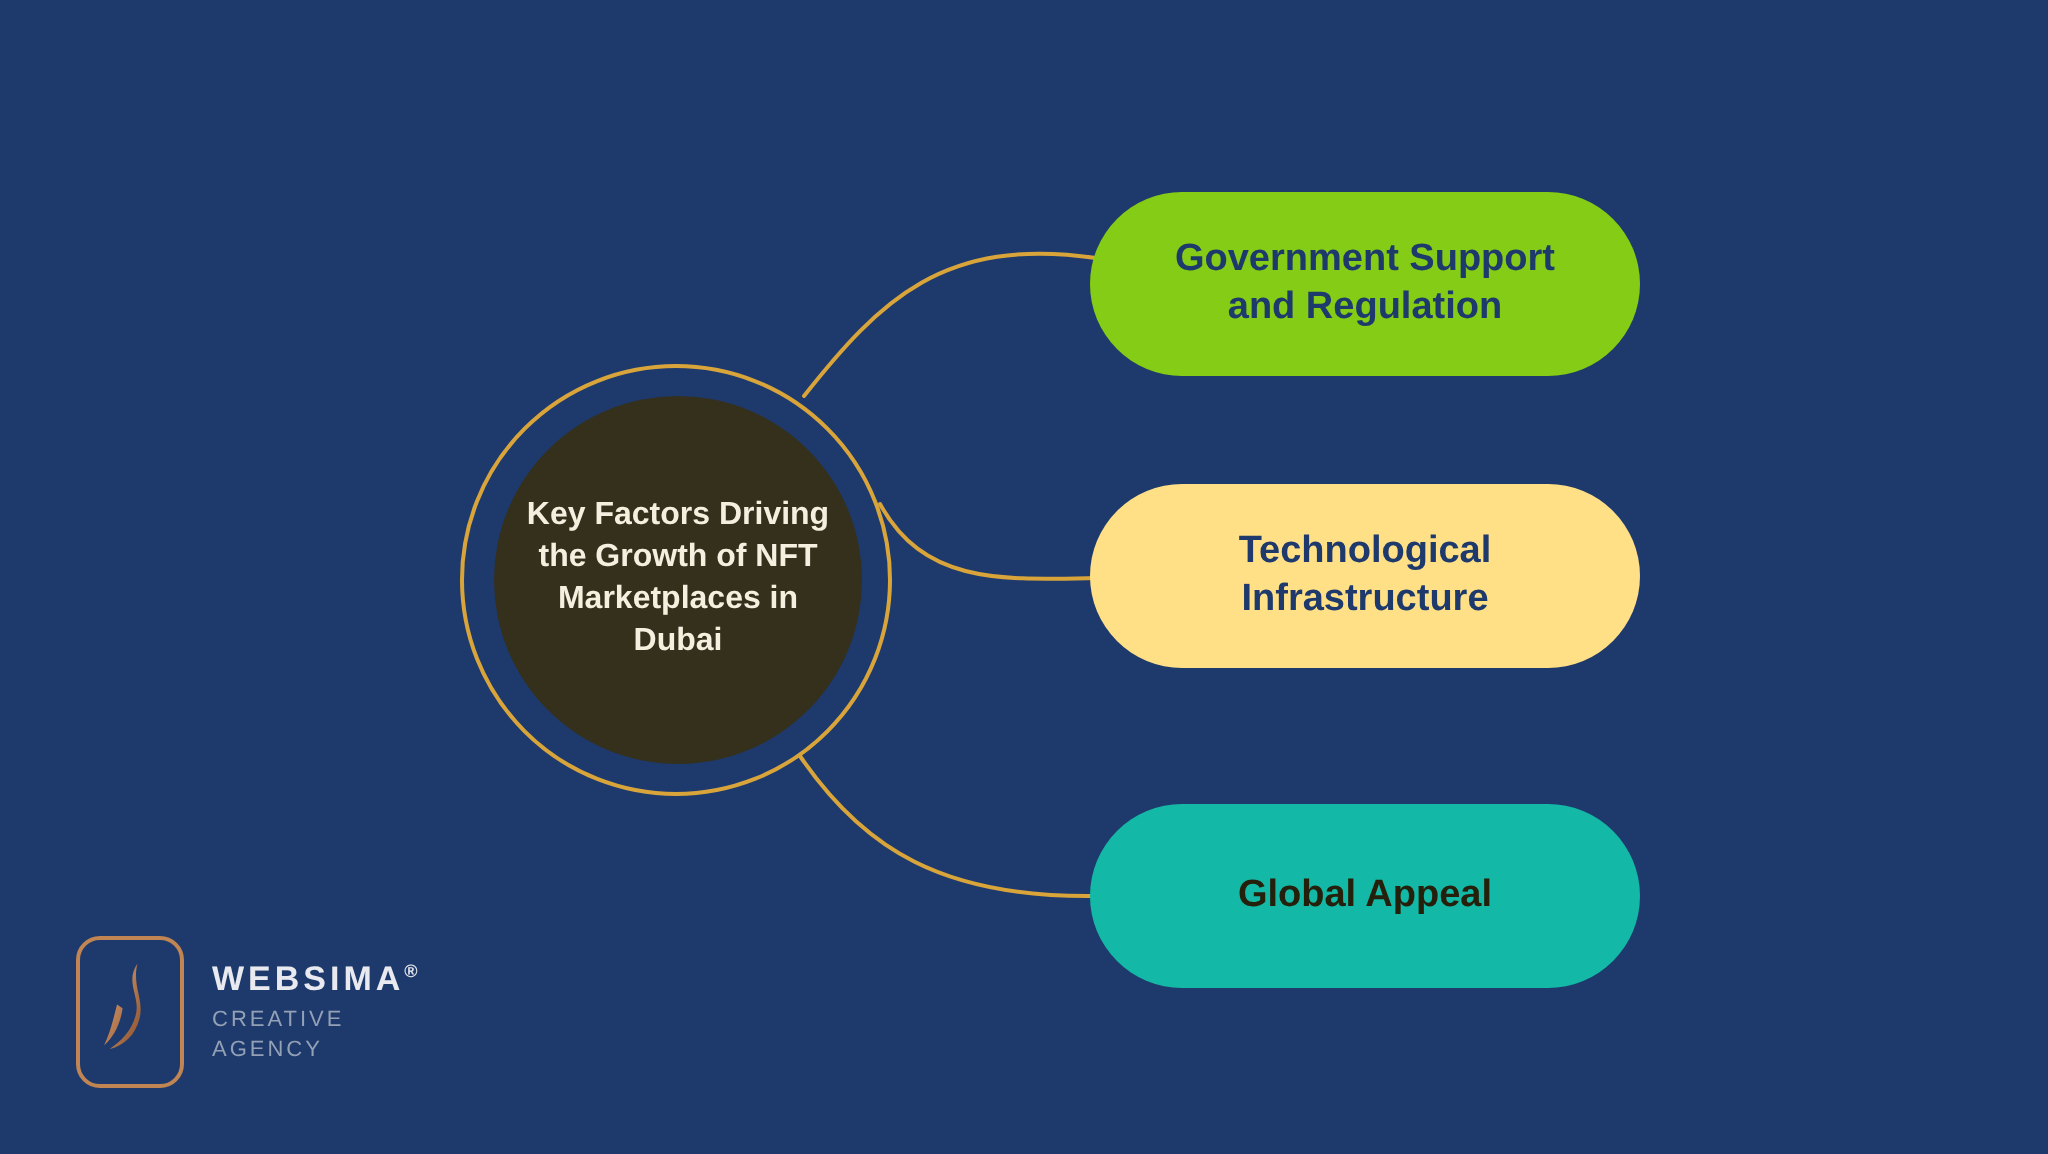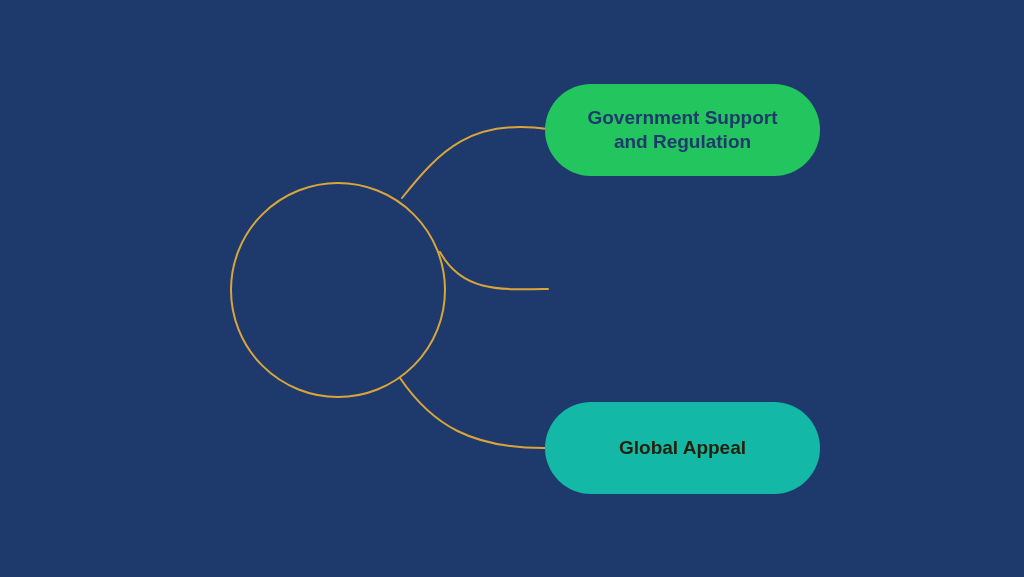--- a/index.html
+++ b/index.html
@@ -62,21 +62,21 @@
     display: flex;
     align-items: center;
     justify-content: center;
     text-align: center;
     font-size: 19px;
     font-weight: 700;
     line-height: 1.25;
     padding: 0 24px;
     box-sizing: border-box;
   }
-  .pill-government { top: 84px;  background: #22c55e; color: #1E3A6C; }
+  .pill-government { top: 96px;  background: #84cc16; color: #1E3A6C; }
   .pill-technology { top: 242px; background: #FFE087; color: #1E3A6C; }
   .pill-global     { top: 402px; background: #14b8a6; color: #25200B; }
 
   
   .brand {
     position: absolute;
     left: 38px;
     top: 468px;
     display: flex;
     align-items: center;
@@ -117,22 +117,57 @@
 
 <div class="canvas">
 
   <svg class="connectors" viewBox="0 0 1024 577" xmlns="http://www.w3.org/2000/svg">
     <path d="M 402 198 C 440 150 472 118 548 129" fill="none" stroke="#D9A53B" stroke-width="2" stroke-linecap="round"></path>
     <path d="M 440 252 C 462 292 500 290 548 289" fill="none" stroke="#D9A53B" stroke-width="2" stroke-linecap="round"></path>
     <path d="M 400 378 C 432 425 472 449 548 448" fill="none" stroke="#D9A53B" stroke-width="2" stroke-linecap="round"></path>
   </svg>
 
   <div class="center-ring"></div>
+  <div class="center-circle">
+    <div class="title">Key Factors Driving the Growth of NFT Marketplaces in Dubai</div>
+  </div>
 
   <div class="pill pill-government">
     <span>Government Support and Regulation</span>
+  </div>
+  <div class="pill pill-technology">
+    <span>Technological Infrastructure</span>
   </div>
   <div class="pill pill-global">
     <span>Global Appeal</span>
   </div>
 
+  <div class="brand">
+    <div class="brand-mark">
+      <svg width="54" height="76" viewBox="0 0 54 76" xmlns="http://www.w3.org/2000/svg">
+        <defs>
+          <linearGradient id="copper" x1="0" y1="0" x2="1" y2="1">
+            <stop offset="0" stop-color="#E2A877"></stop>
+            <stop offset="1" stop-color="#8A4F2D"></stop>
+          </linearGradient>
+        </defs>
+        <path d="M 31 12
+                 C 24 22 33 30 30 40
+                 C 28 48 22 54 16 58
+                 C 24 56 30 50 32 42
+                 C 35 32 28 24 31 12 Z
+                 M 20 34
+                 C 18 42 16 50 13 56
+                 C 18 52 22 44 23 36 Z" fill="url(#copper)"></path>
+      </svg>
+    </div>
+    <div class="brand-text">
+      <div class="brand-name">
+        <span>WEBSIMA</span><sup>®</sup>
+      </div>
+      <div class="brand-tagline">
+        <div>CREATIVE</div>
+        <div>AGENCY</div>
+      </div>
+    </div>
+  </div>
 
 </div>
 
 </body></html>

